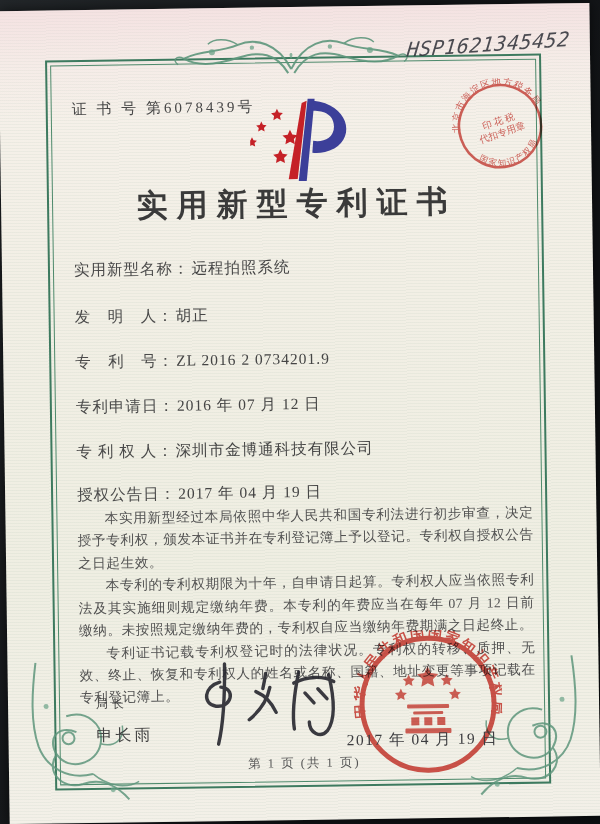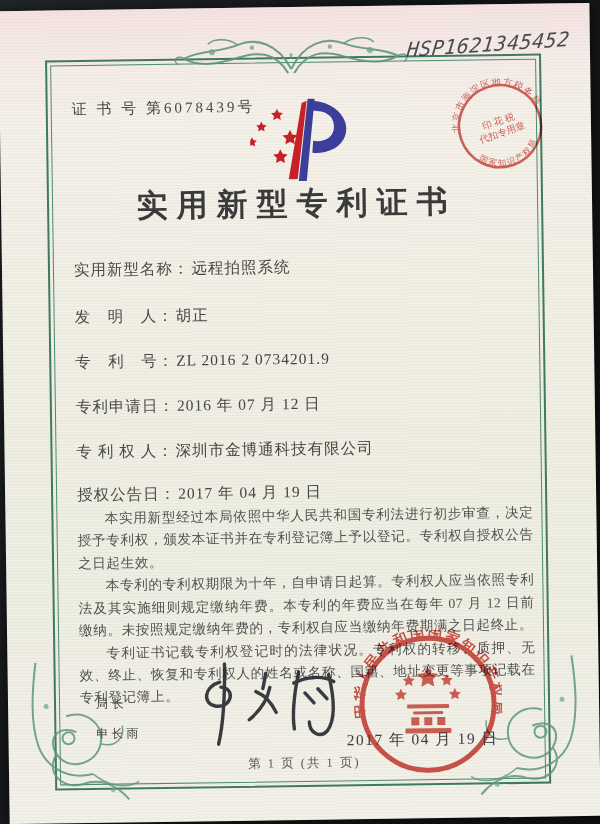--- a/index.html
+++ b/index.html
@@ -27,21 +27,21 @@
   #logo{left:250px;top:86px;width:114px;height:92px;}
   #title{left:0;top:176px;width:591px;text-align:center;font-size:31px;
     letter-spacing:9px;color:#3a3a3a;font-weight:600;}
   .row{position:absolute;left:72px;width:460px;font-size:15.5px;color:#4a4a4a;
     letter-spacing:1px;white-space:nowrap;}
   .row .val{margin-left:2px;color:#454545;}
   #body-text{position:absolute;left:72px;top:498px;width:456px;color:#525252;}
   #body-text p{margin:0;text-indent:2em;font-size:13.6px;line-height:1.65;
     text-align:justify;letter-spacing:0.6px;}
   #director-title{left:88px;top:686px;font-size:12px;letter-spacing:4px;color:#414141;}
-  #director-name{left:88px;top:716px;font-size:12px;letter-spacing:3px;color:#414141;}
+  #director-name{left:88px;top:716px;font-size:16px;letter-spacing:3px;color:#414141;}
   #signature{left:182px;top:650px;width:170px;height:96px;}
   #seal{left:346px;top:625px;width:148px;height:148px;opacity:0.88;
     mix-blend-mode:multiply;}
   #tax-stamp{left:452px;top:74px;width:96px;height:96px;opacity:0.85;
     mix-blend-mode:multiply;}
   #grant-date{left:338px;top:724px;font-size:15.5px;letter-spacing:1.5px;
     color:#3d3d40;z-index:30;}
   #page-footer{left:0;top:748px;width:591px;text-align:center;font-size:12.5px;
     letter-spacing:2px;color:#555;}
   svg{display:block;}

